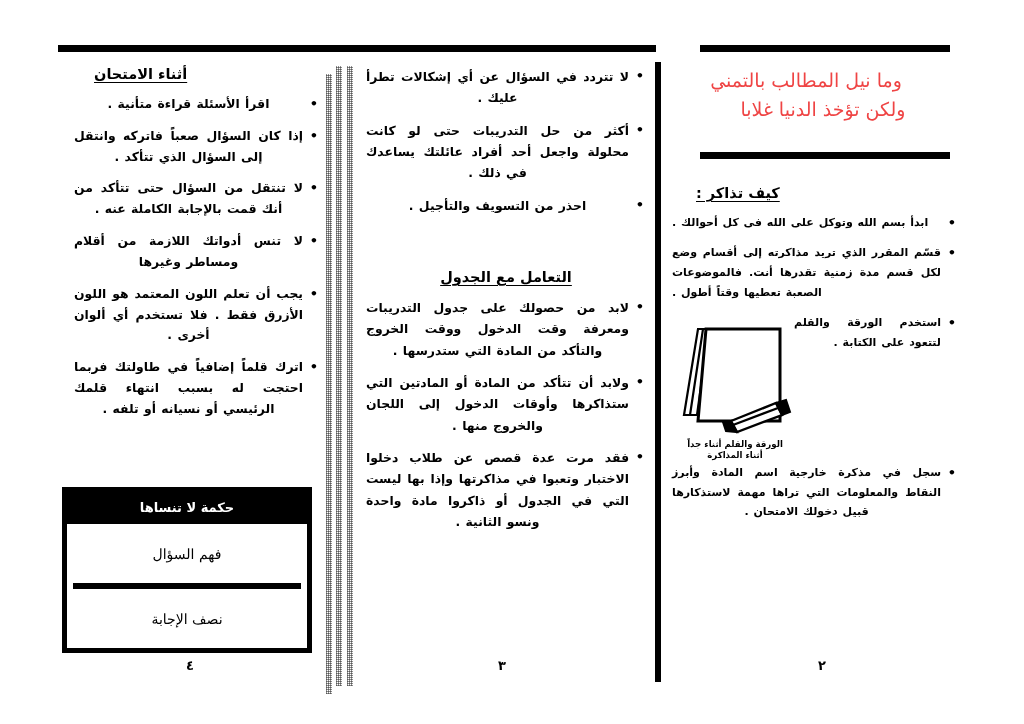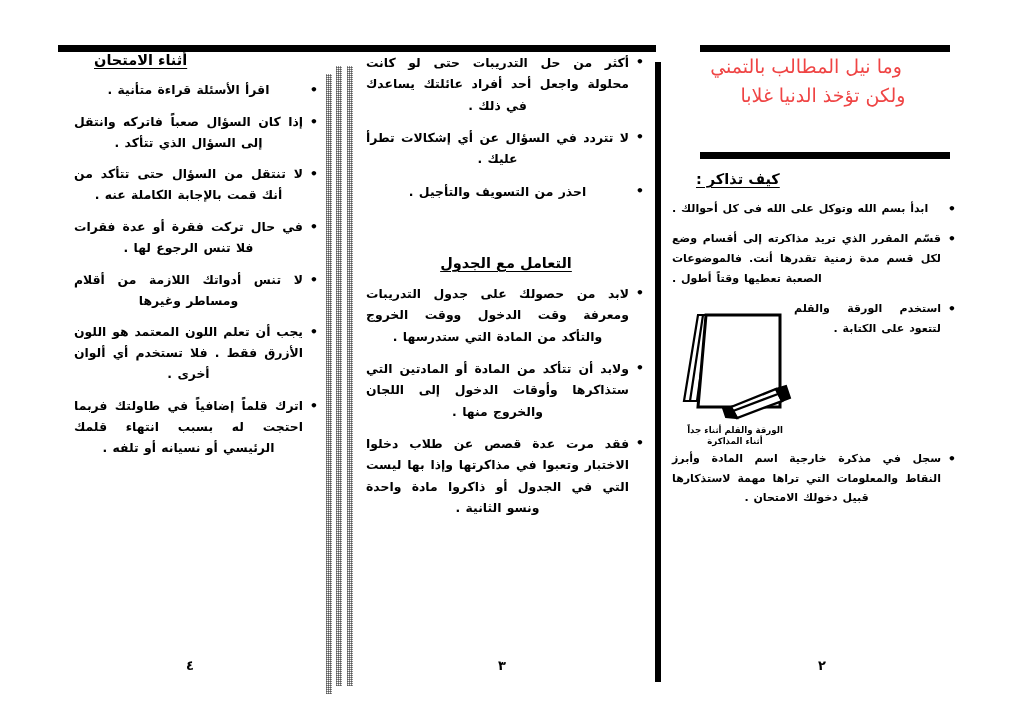--- a/index.html
+++ b/index.html
@@ -55,21 +55,21 @@
     background-blend-mode: multiply;
     opacity: .85;
   }
   #vrule-halftone-a { left: 326px; top: 74px; }
   #vrule-halftone-b { left: 336px; top: 66px; }
   #vrule-halftone-c { left: 347px; top: 66px; }
 
   
   .column {
     position: absolute;
-    top: 52px;
+    top: 66px;
     box-sizing: border-box;
   }
   #col-left   { left: 58px;  width: 262px; }
   #col-middle { left: 366px; width: 280px; }
   #col-right  { left: 672px; width: 286px; }
 
   
   .section-heading {
     font-family: "DejaVu Sans", "Liberation Sans", sans-serif;
     font-weight: bold;
@@ -247,22 +247,22 @@
       <li class="right-last">استخدم الورقة والقلم لتتعود على الكتابة .</li>
     </ul>
 
     <ul class="bullets" style="clear:left">
       <li class="center-last">سجل في مذكرة خارجية اسم المادة وأبرز النقاط والمعلومات التي تراها مهمة لاستذكارها قبيل دخولك الامتحان .</li>
     </ul>
   </div>
 
   <div class="column" id="col-middle">
     <ul class="bullets">
+      <li class="center-last">لا تتردد في السؤال عن أي إشكالات تطرأ عليك .</li>
       <li class="center-last">أكثر من حل التدريبات حتى لو كانت محلولة واجعل أحد أفراد عائلتك يساعدك في ذلك .</li>
-      <li class="center-last">لا تتردد في السؤال عن أي إشكالات تطرأ عليك .</li>
       <li class="center-last">احذر من التسويف والتأجيل .</li>
     </ul>
 
     <div style="height:42px"></div>
 
     <h2 class="section-heading">التعامل مع الجدول</h2>
 
     <ul class="bullets">
       <li class="center-last">لابد من حصولك على جدول التدريبات ومعرفة وقت الدخول ووقت الخروج والتأكد من المادة التي ستدرسها .</li>
       <li class="center-last">ولابد أن تتأكد من المادة أو المادتين التي ستذاكرها وأوقات الدخول إلى اللجان والخروج منها .</li>
@@ -270,25 +270,30 @@
     </ul>
   </div>
 
   <div class="column" id="col-left">
     <h2 class="section-heading">أثناء الامتحان</h2>
 
     <ul class="bullets">
       <li class="center-last">اقرأ الأسئلة قراءة متأنية .</li>
       <li class="center-last">إذا كان السؤال صعباً فاتركه وانتقل إلى السؤال الذي تتأكد .</li>
       <li class="center-last">لا تنتقل من السؤال حتى تتأكد من أنك قمت بالإجابة الكاملة عنه .</li>
-      <li class="center-last">في حال تركت فقرة أو عدة فقرات فلا تنس الرجوع لها .</li>
       <li class="center-last">لا تنس أدواتك اللازمة من أقلام ومساطر وغيرها</li>
       <li class="center-last">يجب أن تعلم اللون المعتمد هو اللون الأزرق فقط . فلا تستخدم أي ألوان أخرى .</li>
       <li class="center-last">اترك قلماً إضافياً في طاولتك فربما احتجت له بسبب انتهاء قلمك الرئيسي أو نسيانه أو تلفه .</li>
     </ul>
   </div>
 
+  <div id="wisdom-box">
+    <div class="wb-header">حكمة لا تنساها</div>
+    <div class="wb-cell">فهم السؤال</div>
+    <div class="wb-sep"></div>
+    <div class="wb-cell">نصف الإجابة</div>
+  </div>
 
   <div class="page-number" id="page-number-left">٤</div>
   <div class="page-number" id="page-number-middle">٣</div>
   <div class="page-number" id="page-number-right">٢</div>
 
 </div>
 
 </body></html>

